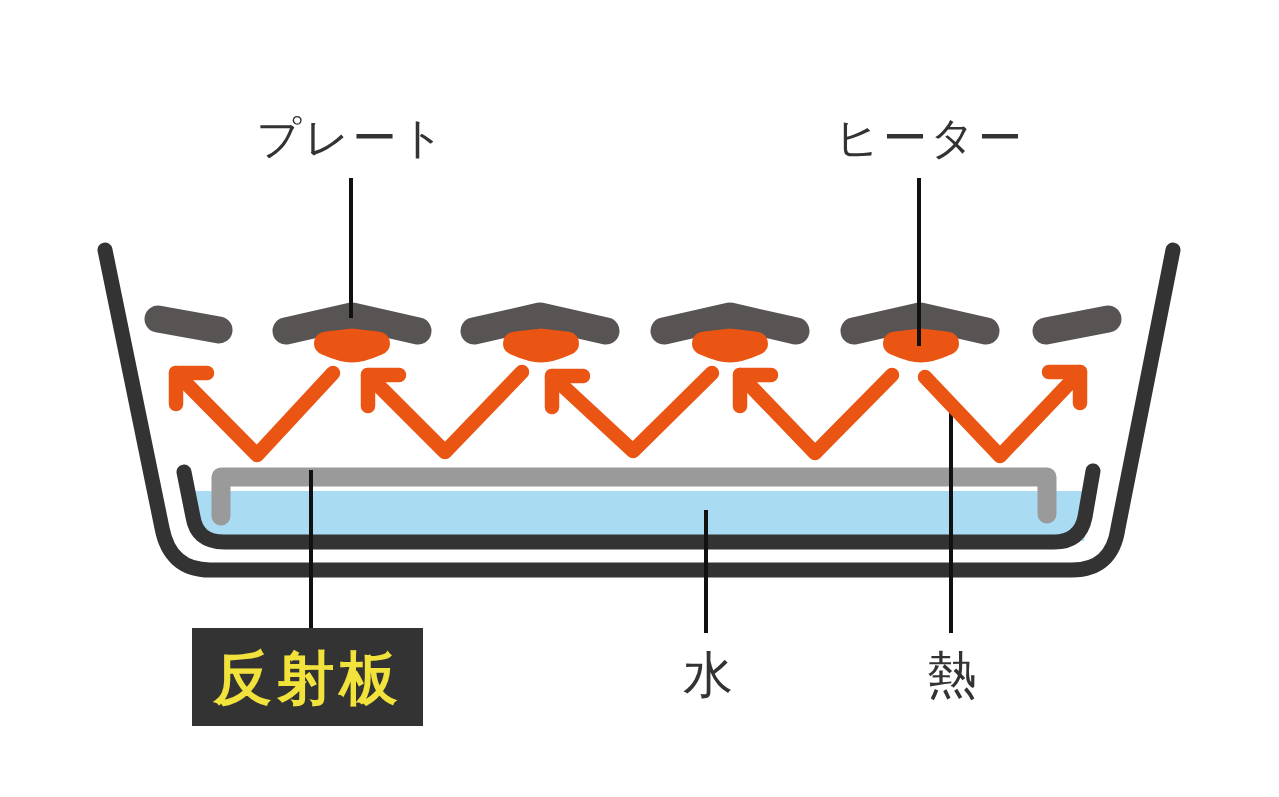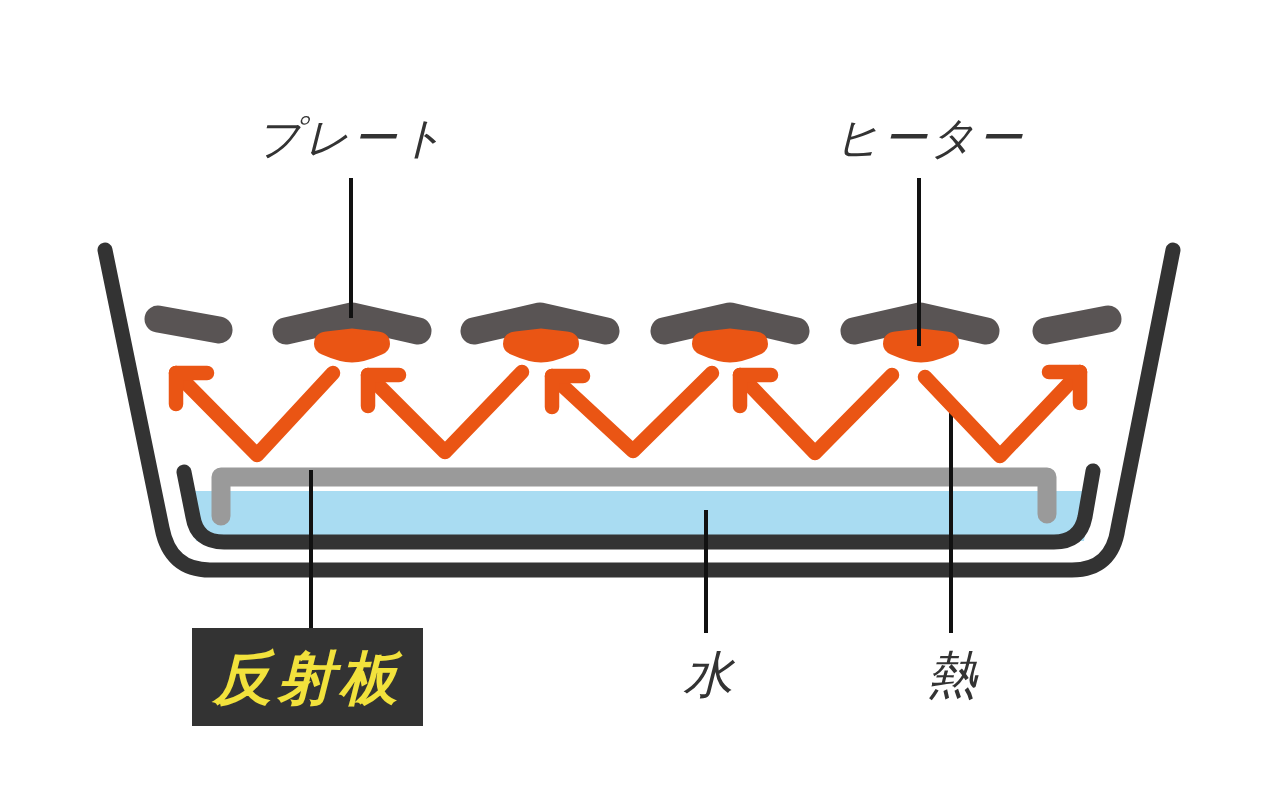--- a/index.html
+++ b/index.html
@@ -7,21 +7,20 @@
     padding: 0;
     background: #ffffff;
   }
   .stage {
     position: relative;
     width: 1279px;
     height: 797px;
     background: var(--background, #ffffff);
     overflow: hidden;
     font-family: "Liberation Sans", sans-serif;
-    font-style: italic;
   }
   .stage svg {
     position: absolute;
     top: 0;
     left: 0;
     display: block;
   }
 
   
   .pan-wall {

